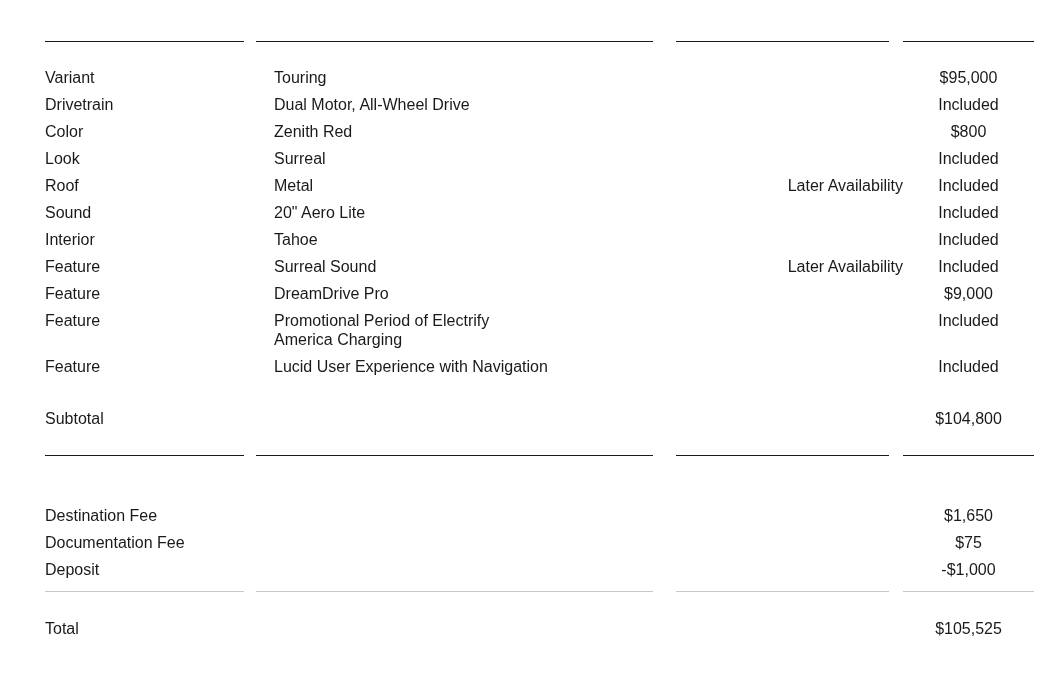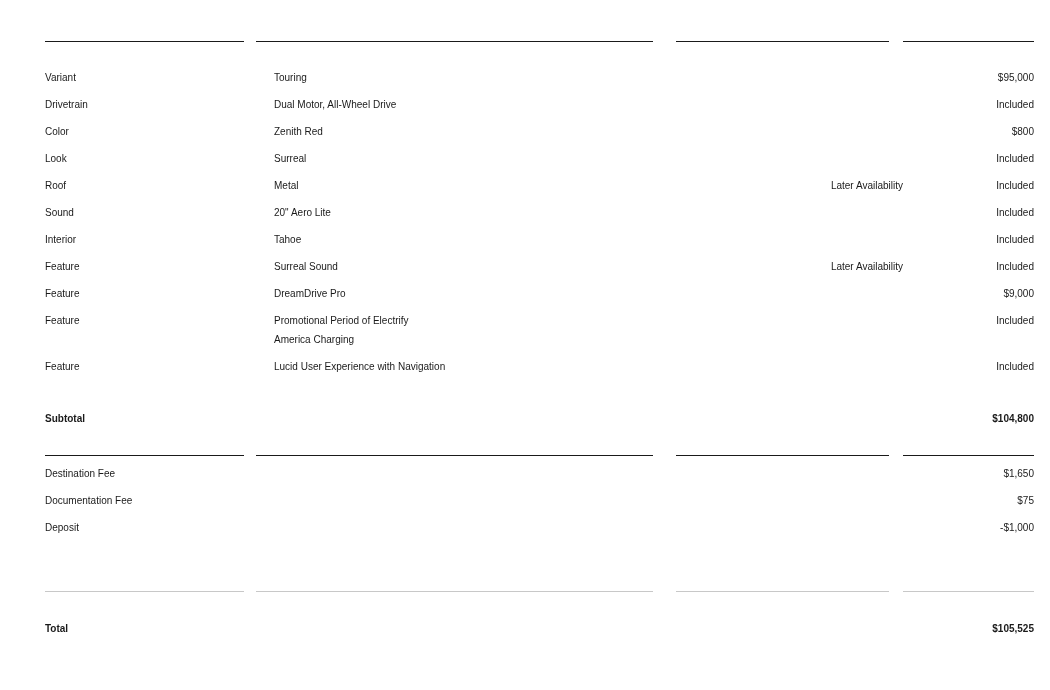--- a/index.html
+++ b/index.html
@@ -49,43 +49,43 @@
   .divider-mid    { top: 455px; }
   .divider-bottom { top: 591px; }
 
   
   .rows {
     position: absolute;
     left: 45px;
     width: 989px;
   }
   .rows.items  { top: 68px; }
-  .rows.fees   { top: 464px; }
+  .rows.fees   { top: 506px; }
   .rows.total  { top: 619px; }
 
   .row {
     display: grid;
     grid-template-columns: 211px 420px 227px 131px;
     height: 27px;
     align-items: start;
-    font-size: 10px;
+    font-size: 16px;
     line-height: 19px;
   }
   .row.tall {
     height: 46px;
   }
   .row.summary {
     height: 30px;
-    font-weight: bold;
+    font-weight: normal;
   }
 
   .c-label   { text-align: left; }
   .c-desc    { text-align: left; padding-right: 8px; margin-left: 18px; }
   .c-note    { text-align: right; }
-  .c-price   { text-align: right; }
+  .c-price   { text-align: center; }
 
   .desc-wrap {
     display: block;
   }
   
   .row.after-wrap { margin-top: 0; }
 
   .spacer-subtotal { height: 25px; }
 </style>
 </head>

